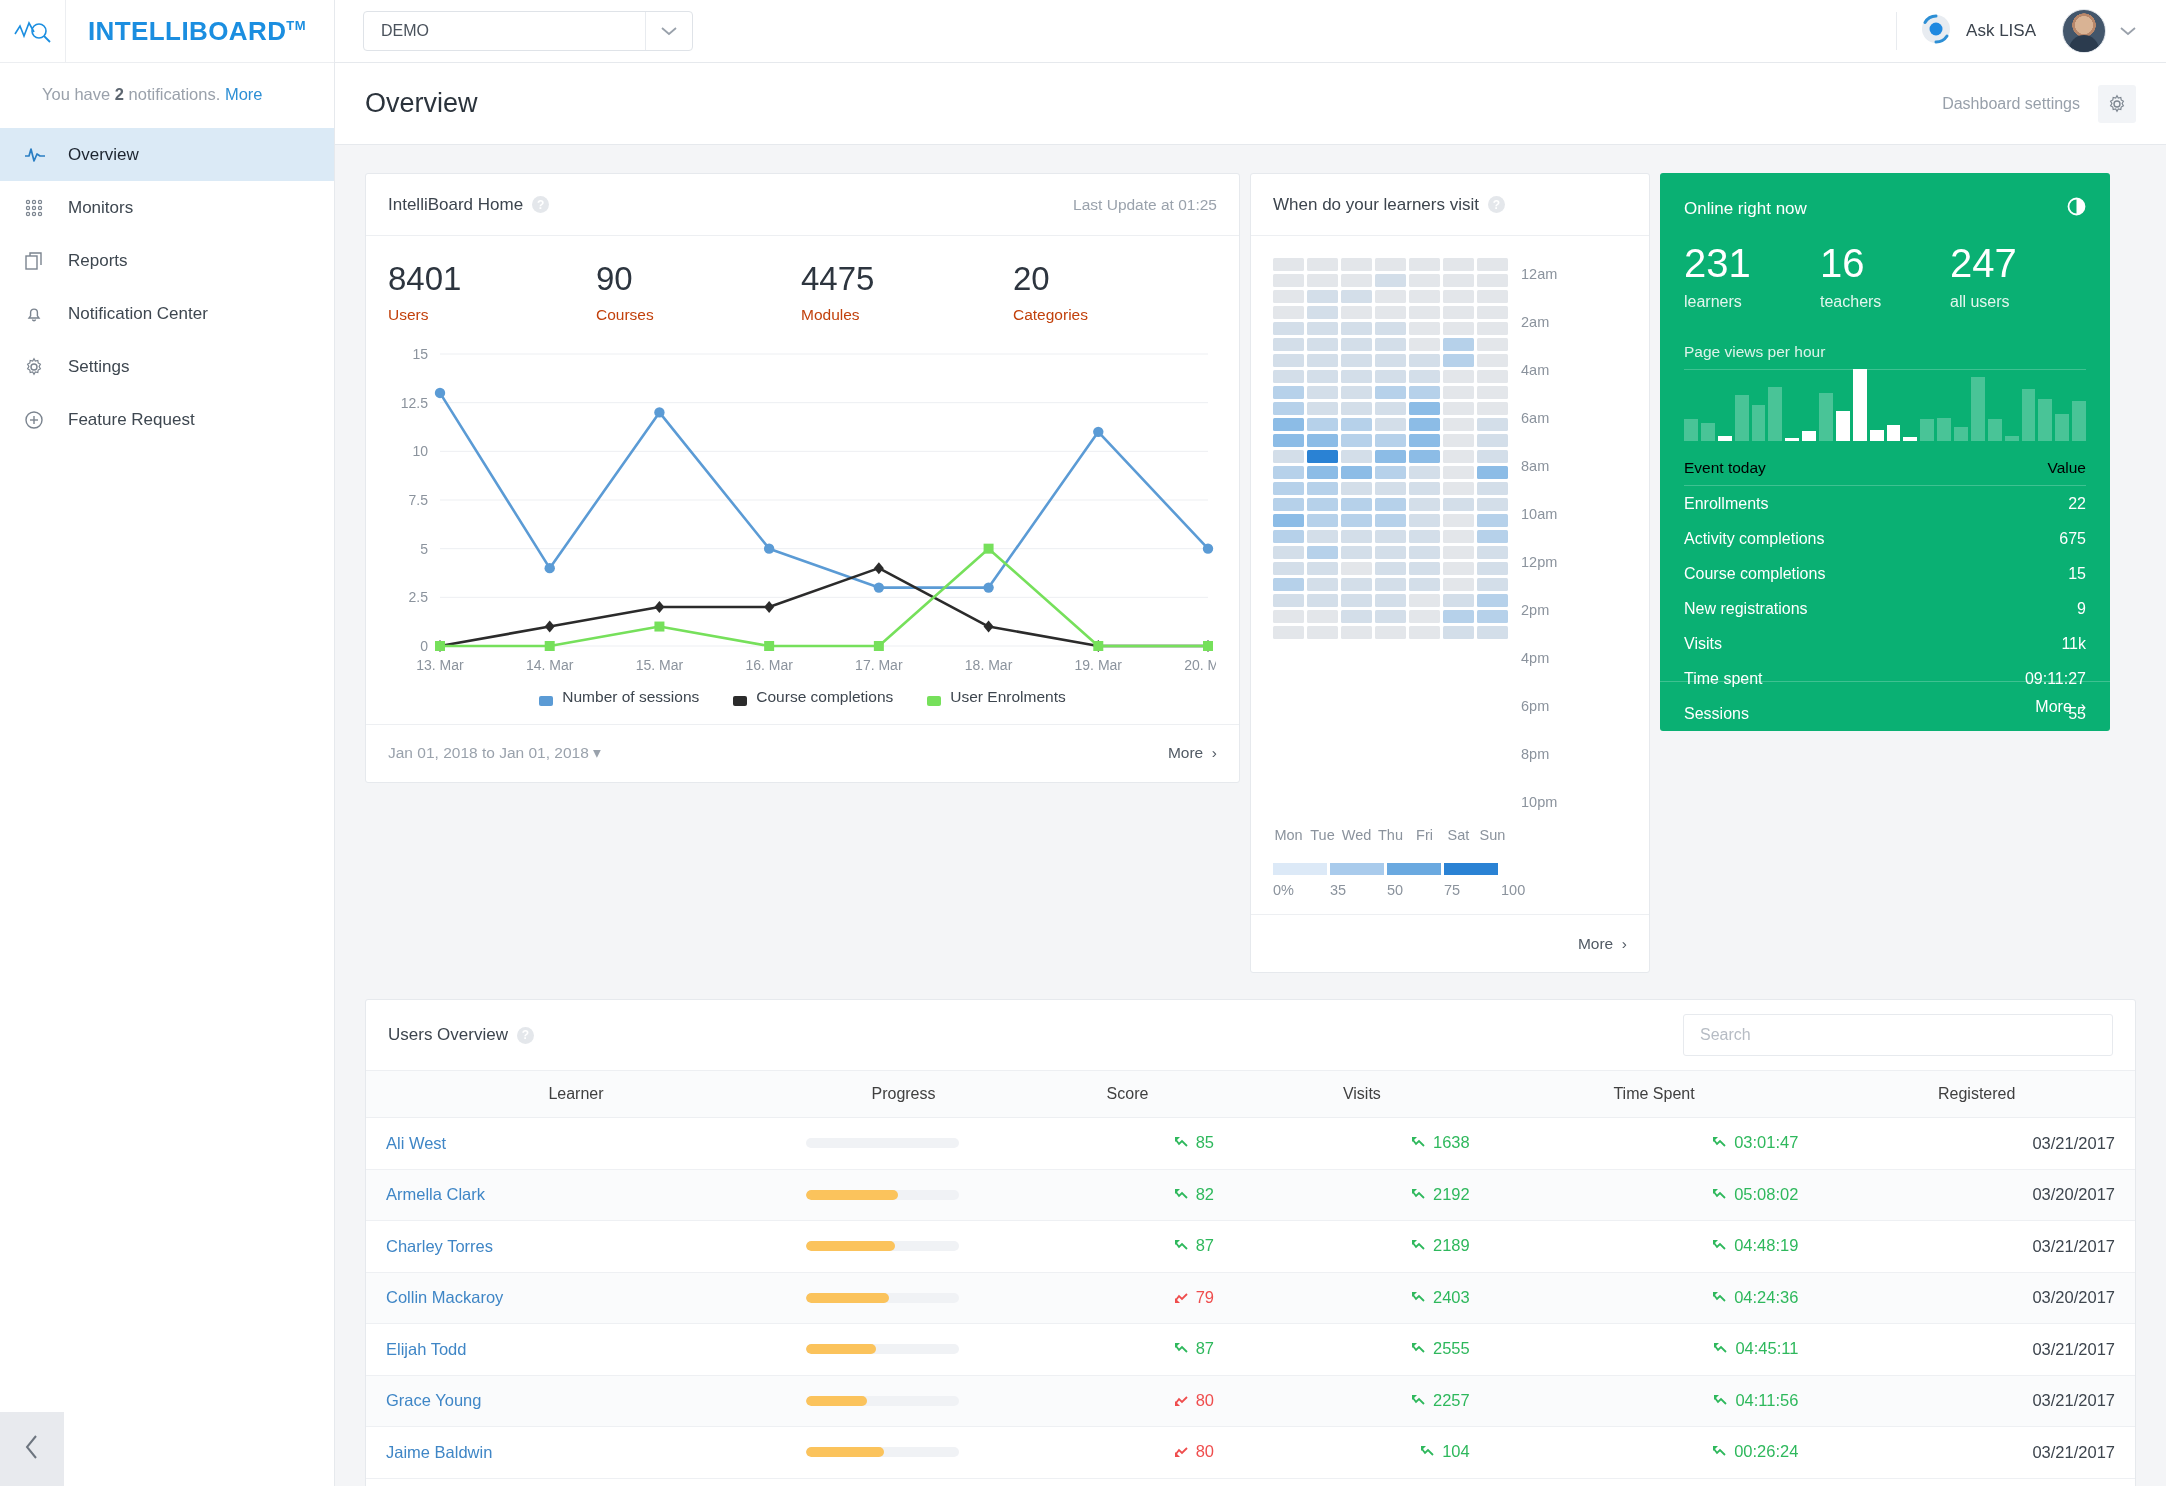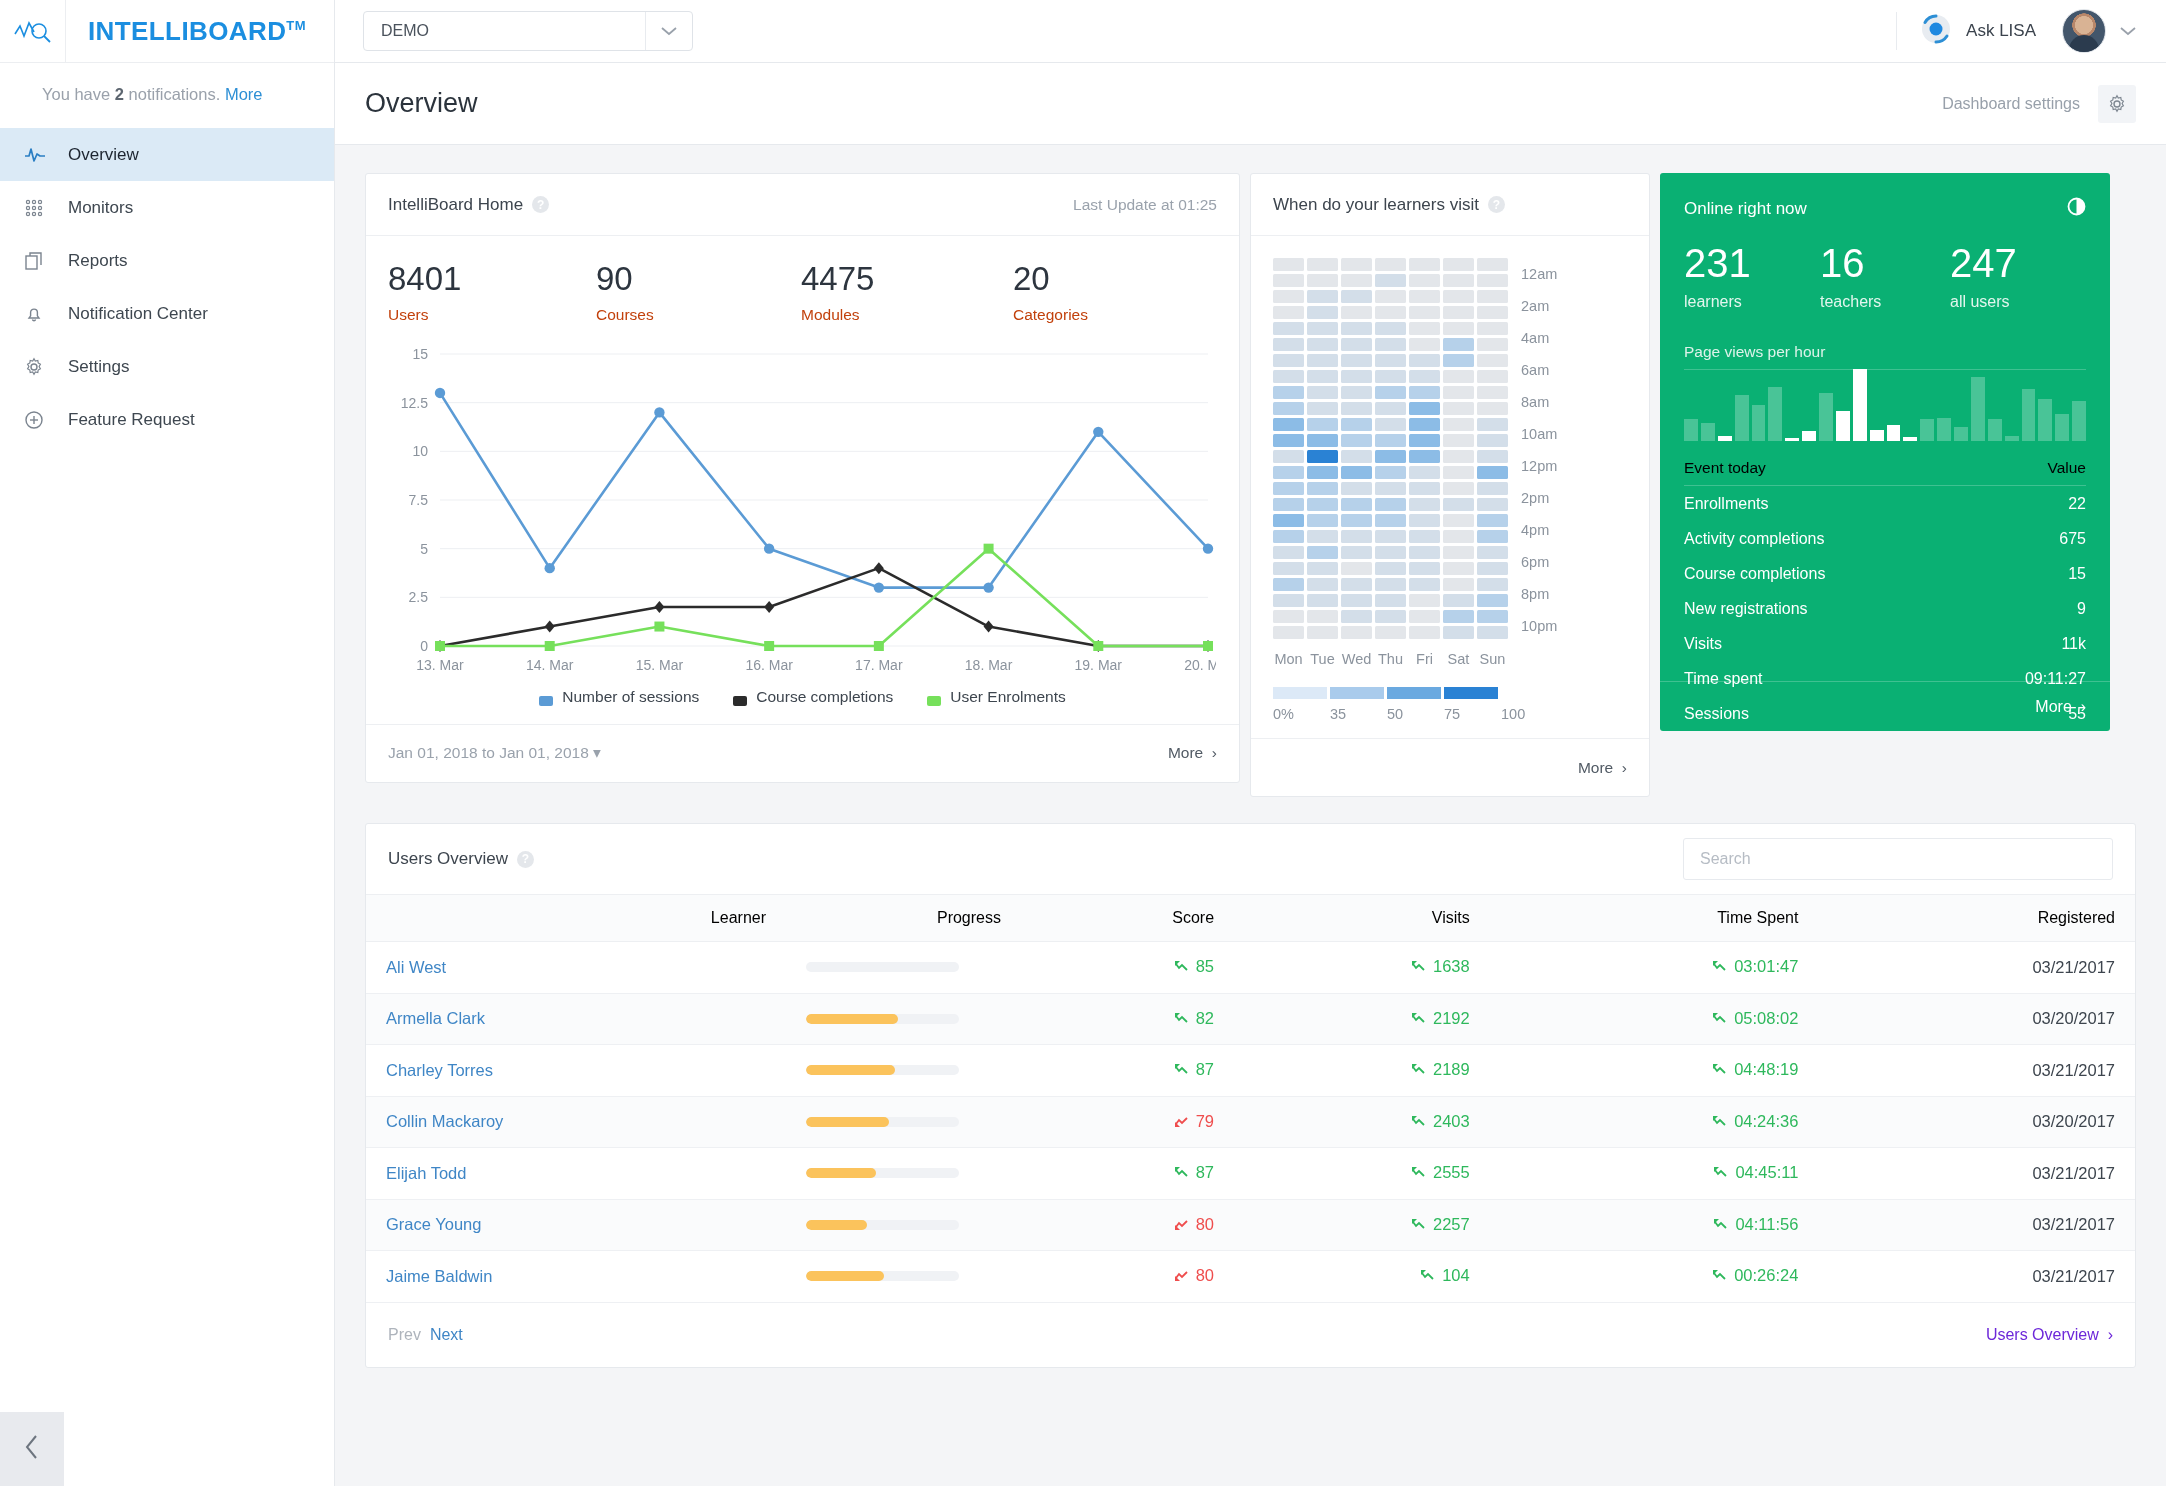--- a/index.html
+++ b/index.html
@@ -146,21 +146,21 @@
   .leg-mark { width: 14px; height: 10px; border-radius: 2px; }
 
   
   .c-heat { width: 400px; flex: 0 0 400px; margin-left: 10px; }
   .heatgrid { display: flex; padding: 22px 0 0 22px; }
   .hm-cols { display: flex; gap: 3px; }
   .hm-col { display: flex; flex-direction: column; gap: 3px; }
   .hm-cell { width: 31px; height: 13px; border-radius: 1.5px; }
   .hm-ylabels {
     display: flex; flex-direction: column; padding-left: 13px;
-    font-size: 14.5px; color: #8b939d;
+    font-size: 14.5px; color: #8b939d; gap: 16px;
   }
   .hm-ylab { height: 32px; line-height: 32px; }
   .hm-xlabels {
     display: flex; gap: 3px; padding: 9px 0 0 22px;
     font-size: 14.5px; color: #8b939d;
   }
   .hm-xlab { width: 31px; text-align: center; }
   .scale-wrap { padding: 20px 0 16px 22px; }
   .scale-bars { display: flex; gap: 3px; }
   .scale-bar { width: 54px; height: 12px; }
@@ -209,21 +209,21 @@
   .users-head { height: 70px; display: flex; align-items: center; padding: 0 22px; }
   .search-input {
     margin-left: auto; width: 430px; height: 42px;
     border: 1px solid #e7eaee; border-radius: 3px; padding: 0 16px;
     font-size: 16px; color: #4a525c; font-family: "Liberation Sans", sans-serif;
     outline: none; background: #fff;
   }
   .search-input::placeholder { color: #b6bcc4; }
   table.utable { width: 100%; border-collapse: collapse; }
   table.utable th {
-    text-align: right; font-weight: normal; font-size: 16px; color: #000000;
+    text-align: center; font-weight: normal; font-size: 16px; color: #404040;
     background: #fafbfc; border-top: 1px solid #edeff2; border-bottom: 1px solid #edeff2;
     height: 47px; padding: 0 20px;
   }
   table.utable td {
     height: 51.5px; padding: 0 20px; font-size: 16.5px;
     border-bottom: 1px solid #eef0f3; color: #3d454e;
   }
   table.utable tr:nth-child(even) td { background: #fafbfc; }
   table.utable td.learner a { color: #3f86c6; text-decoration: none; cursor: pointer; }
   .col-learner { width: 345px; }

